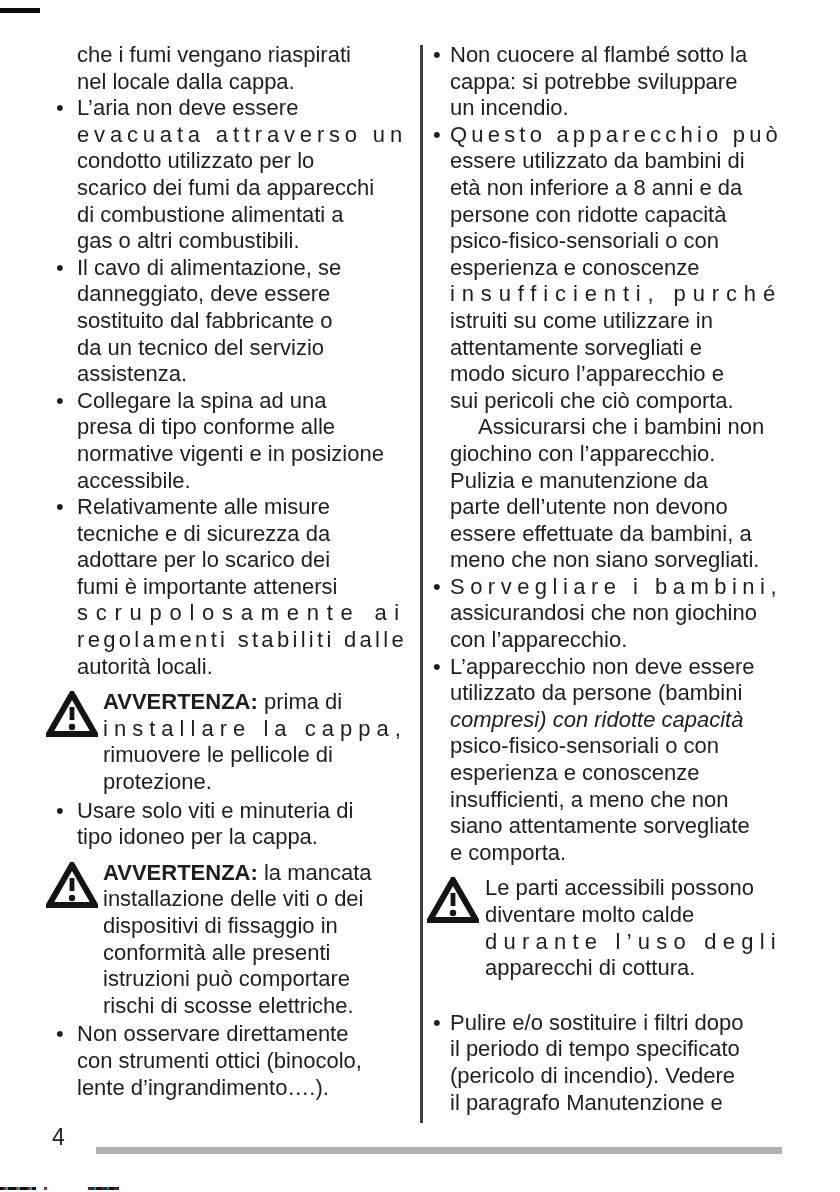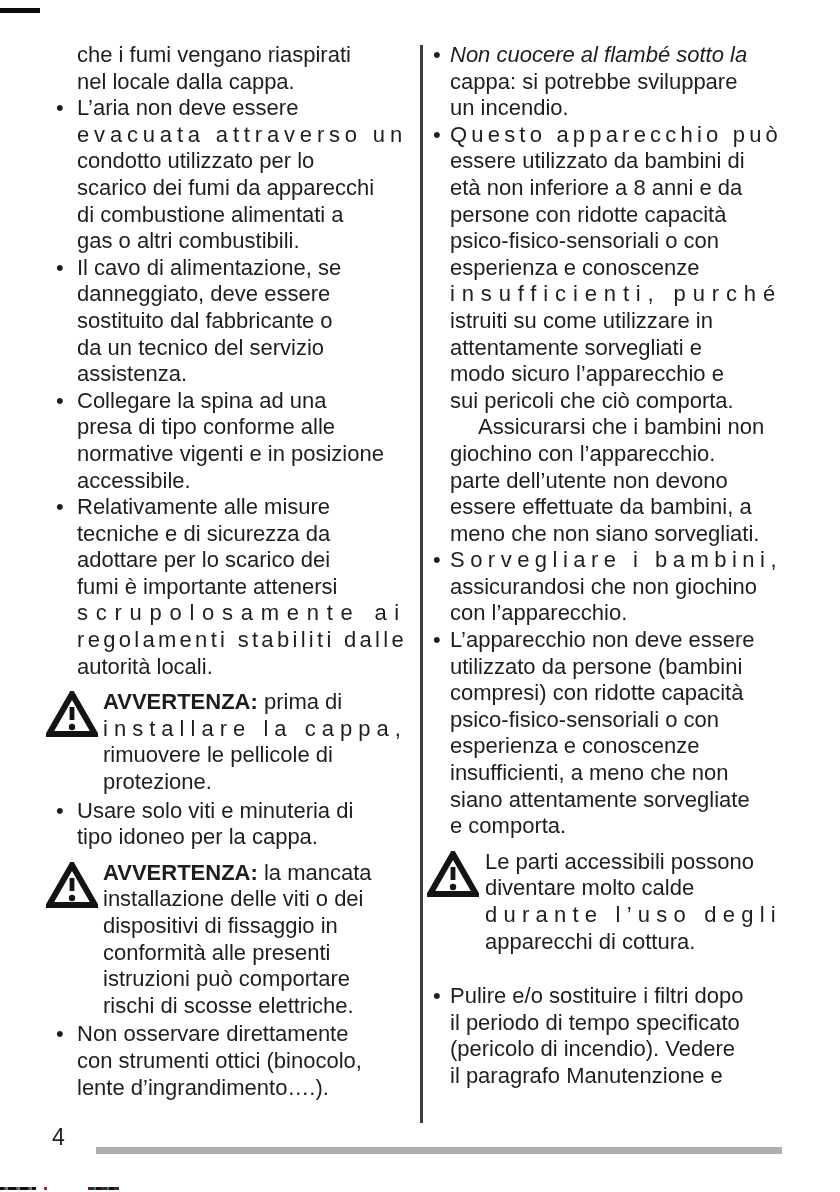--- a/index.html
+++ b/index.html
@@ -113,54 +113,55 @@
         <span class="bullet-marker">•</span>
         <div class="ln"><span class="t" style="word-spacing: 0px;">Non osservare direttamente</span></div>
         <div class="ln"><span class="t" style="word-spacing: 0px;">con strumenti ottici (binocolo,</span></div>
         <div class="ln last"><span class="t">lente d’ingrandimento….).</span></div>
       </div>
     </div>
   <div class="divider"></div>
   <div class="col" id="col-right">
       <div class="item bullet">
         <span class="bullet-marker">•</span>
-        <div class="ln"><span class="t" style="word-spacing: 0px; font-style: italic;">Non cuocere al flambé sotto la</span></div>
+        <div class="ln"><span class="t" style="word-spacing: 0px;">Non cuocere al flambé sotto la</span></div>
         <div class="ln"><span class="t" style="word-spacing: 0px;">cappa: si potrebbe sviluppare</span></div>
         <div class="ln last"><span class="t">un incendio.</span></div>
       </div>
       <div class="item bullet">
         <span class="bullet-marker">•</span>
         <div class="ln"><span class="t" style="letter-spacing: 4.19389px; word-spacing: 0px;">Questo apparecchio può</span></div>
         <div class="ln"><span class="t" style="word-spacing: 0px; margin-top: 41px;">essere utilizzato da bambini di</span></div>
         <div class="ln"><span class="t" style="word-spacing: 0px;">età non inferiore a 8 anni e da</span></div>
         <div class="ln"><span class="t" style="word-spacing: 0px;">persone con ridotte capacità</span></div>
         <div class="ln"><span class="t" style="word-spacing: 0px;">psico-fisico-sensoriali o con</span></div>
         <div class="ln"><span class="t" style="word-spacing: 0px;">esperienza e conoscenze</span></div>
         <div class="ln"><span class="t" style="letter-spacing: 6.86012px; word-spacing: 0px;">insufficienti, purché</span></div>
         <div class="ln"><span class="t" style="word-spacing: 0px;">istruiti su come utilizzare in</span></div>
         <div class="ln"><span class="t" style="word-spacing: 0px;">attentamente sorvegliati e</span></div>
         <div class="ln"><span class="t" style="word-spacing: 0px;">modo sicuro l’apparecchio e</span></div>
         <div class="ln"><span class="t" style="word-spacing: 0px; margin-top: 32px;">sui pericoli che ciò comporta.</span></div>
         <div class="ln"><span class="t" style="word-spacing: 0px; margin-left: 28px;">Assicurarsi che i bambini non</span></div>
         <div class="ln"><span class="t" style="word-spacing: 0px;">giochino con l’apparecchio.</span></div>
+        <div class="ln"><span class="t" style="word-spacing: 0px;">Pulizia e manutenzione da</span></div>
         <div class="ln"><span class="t" style="word-spacing: 0px;">parte dell’utente non devono</span></div>
         <div class="ln"><span class="t" style="word-spacing: 0px;">essere effettuate da bambini, a</span></div>
         <div class="ln last"><span class="t">meno che non siano sorvegliati.</span></div>
       </div>
       <div class="item bullet">
         <span class="bullet-marker">•</span>
         <div class="ln"><span class="t" style="letter-spacing: 5.47514px; word-spacing: 0px;">Sorvegliare i bambini,</span></div>
         <div class="ln"><span class="t" style="word-spacing: 0px;">assicurandosi che non giochino</span></div>
         <div class="ln last"><span class="t">con l’apparecchio.</span></div>
       </div>
       <div class="item bullet">
         <span class="bullet-marker">•</span>
         <div class="ln"><span class="t" style="word-spacing: 0px;">L’apparecchio non deve essere</span></div>
         <div class="ln"><span class="t" style="word-spacing: 0px;">utilizzato da persone (bambini</span></div>
-        <div class="ln"><span class="t" style="word-spacing: 0px;">compresi) con ridotte capacità</span></div>
+        <div class="ln"><span class="t" style="word-spacing: 0px; font-style: italic;">compresi) con ridotte capacità</span></div>
         <div class="ln"><span class="t" style="word-spacing: 0px;">psico-fisico-sensoriali o con</span></div>
         <div class="ln"><span class="t" style="word-spacing: 0px;">esperienza e conoscenze</span></div>
         <div class="ln"><span class="t" style="word-spacing: 0px;">insufficienti, a meno che non</span></div>
         <div class="ln"><span class="t" style="word-spacing: 0px;">siano attentamente sorvegliate</span></div>
         <div class="ln last"><span class="t">e comporta.</span></div>
       </div>
       <div class="item warning">
   <svg class="tri" width="52" height="46" viewBox="0 0 52 46">
     <path d="M26 3 L49 43 L3 43 Z" fill="#ffffff" stroke="#141414" stroke-width="6" stroke-linejoin="miter"></path>
     <rect x="23.6" y="16" width="4.8" height="13" fill="#141414"></rect>

